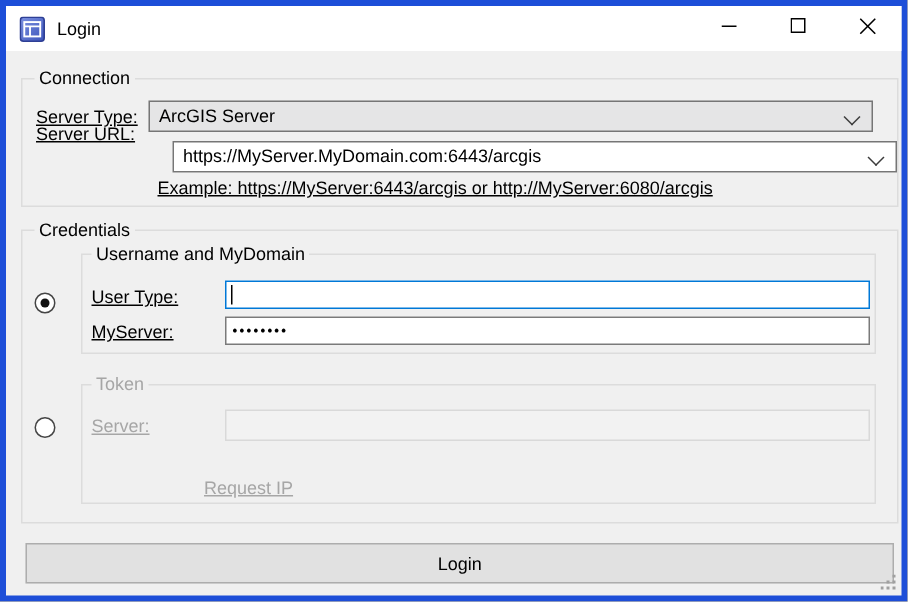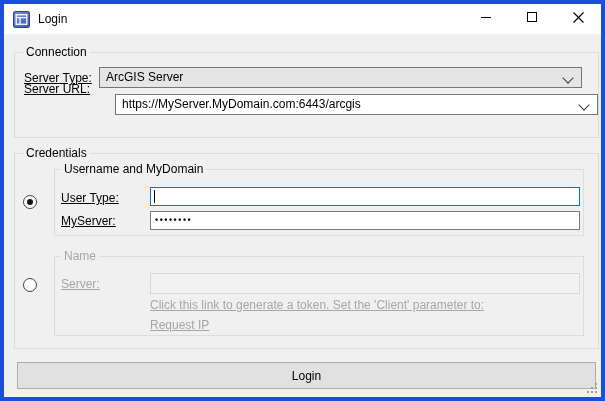--- a/index.html
+++ b/index.html
@@ -94,49 +94,49 @@
   <span class="lbl" style="left:20px;top:67px;">Server Type:</span>
   <div class="combo graybg" style="left:95px;top:63px;width:483px;height:21px;">
     <span>ArcGIS Server</span>
     <span class="chev"></span>
   </div>
   <span class="lbl" style="left:20px;top:78px;">Server URL:</span>
   <div class="combo whitebg" style="left:95px;top:90px;width:483px;height:21px;margin-left:16px;">
     <span>https://MyServer.MyDomain.com:6443/arcgis</span>
     <span class="chev"></span>
   </div>
+  <span class="lbl" style="left:101px;top:114px;">Example: https://MyServer:6443/arcgis or http://MyServer:6080/arcgis</span>
 
   <div class="gb" style="left:10px;top:149px;width:585px;height:196px;">
     <span class="gb-legend">Credentials</span>
   </div>
 
   <div class="gb" style="left:50px;top:165px;width:530px;height:67px;">
     <span class="gb-legend inner">Username and MyDomain</span>
   </div>
   <span class="radio checked" style="left:19px;top:191px;"></span>
   <span class="lbl" style="left:57px;top:187px;">User Type:</span>
   <div class="tf focused" style="left:146px;top:183px;width:430px;height:19px;">
     <span class="caret"></span>
     <span></span>
   </div>
   <span class="lbl" style="left:57px;top:210px;">MyServer:</span>
   <div class="tf" style="left:146px;top:207px;width:430px;height:19px;">
     <div class="pwdots">••••••••</div>
   </div>
 
   <div class="gb" style="left:50px;top:252px;width:530px;height:80px;">
-    <span class="gb-legend inner disabled-text">Name</span>
+    <span class="gb-legend inner disabled-text">Token</span>
   </div>
   <span class="radio" style="left:19px;top:274px;"></span>
   <span class="lbl disabled-text" style="left:57px;top:273px;">Server:</span>
   <div class="tf disabled" style="left:146px;top:269px;width:430px;height:21px;">
     <span></span>
   </div>
-  <span class="lbl disabled-text" style="left:146px;top:294px;">Click this link to generate a token. Set the 'Client' parameter to:</span>
-  <span class="lbl disabled-text" style="left:146px;top:314px;">Request IP</span>
+  <span class="lbl disabled-text" style="left:132px;top:314px;">Request IP</span>
 
   <div class="login-btn">
     <span>Login</span>
   </div>
 
   <span class="grip">
     <svg width="11" height="11" viewBox="0 0 11 11">
       <rect x="8" y="0" width="2" height="2" fill="#a0a0a0"></rect>
       <rect x="4" y="4" width="2" height="2" fill="#a0a0a0"></rect>
       <rect x="8" y="4" width="2" height="2" fill="#a0a0a0"></rect>

